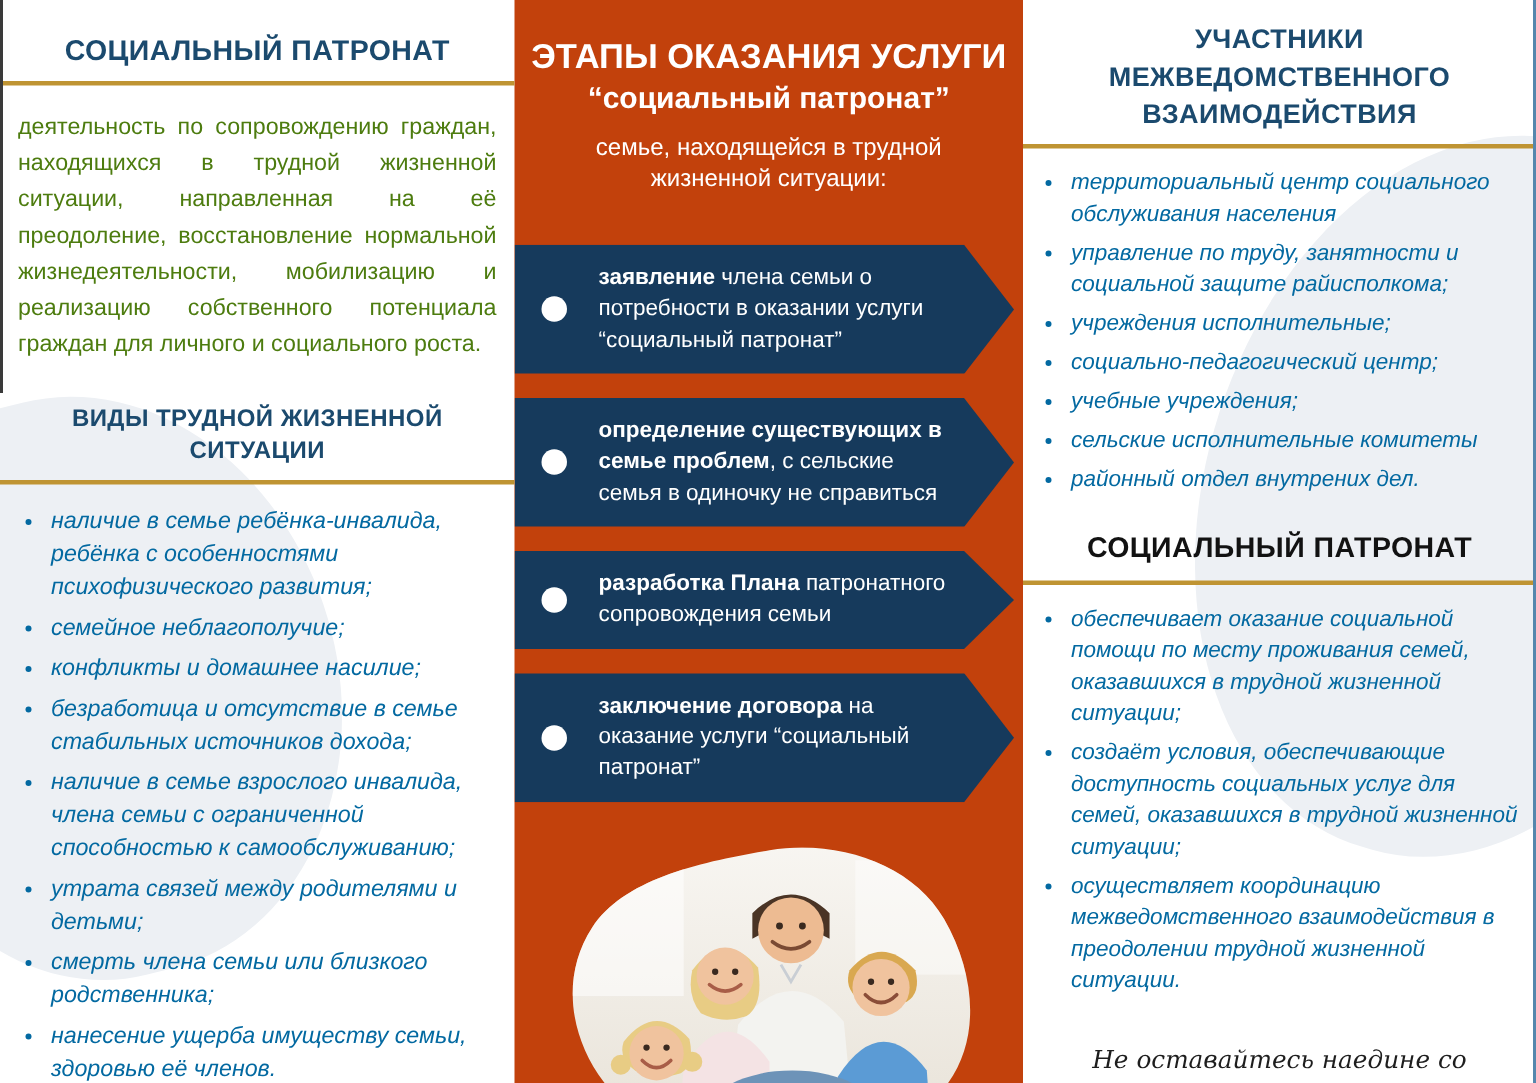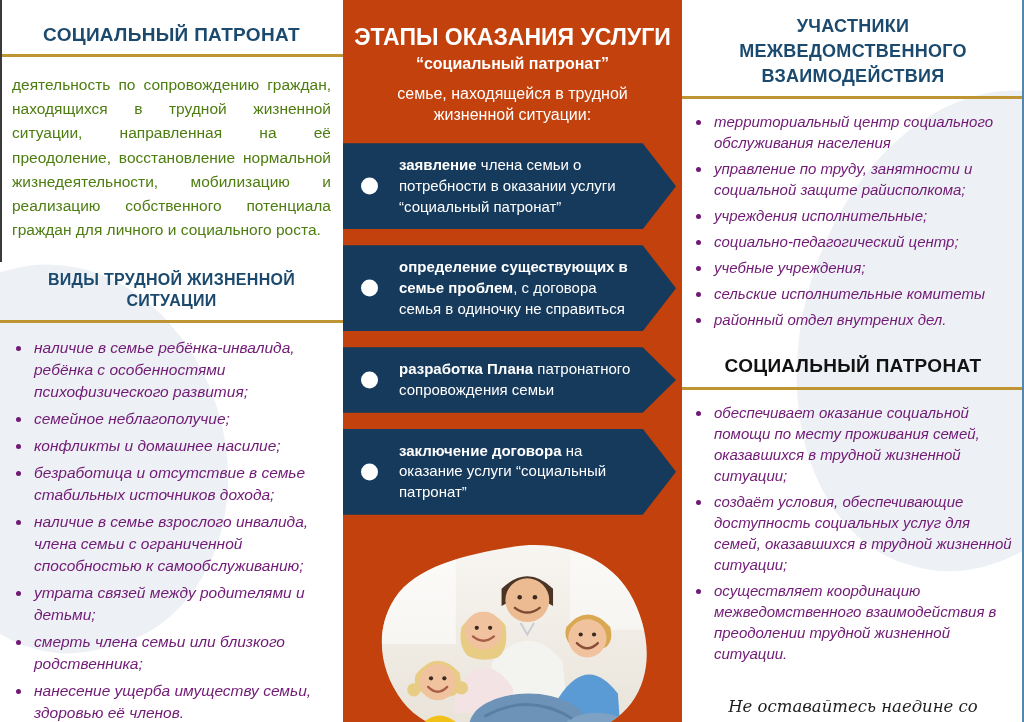--- a/index.html
+++ b/index.html
@@ -39,28 +39,28 @@
     font-size:15.5px;line-height:1.56;color:#4d7c0f;
     text-align:justify;text-align-last:left;
   }
   .sec2-title{margin:28px 28px 0 28px;font-size:16px;line-height:1.3;}
   ul.bullets{
     margin:14px 8px 0 14px;padding-left:18px;
     list-style:disc outside;
   }
   ul.bullets li{
     font-style:italic;font-size:15.5px;line-height:1.42;
-    color:#701a75;margin-bottom:5px;padding-left:2px;
+    color:#0369a1;margin-bottom:5px;padding-left:2px;
   }
 
   
   .mid-title1{margin:24px 6px 0 6px;font-size:23px;font-weight:bold;text-align:center;}
-  .mid-title2{margin:4px 0 0 0;font-size:16px;font-weight:bold;text-align:center;}
+  .mid-title2{margin:4px 0 0 0;font-size:20px;font-weight:bold;text-align:center;}
   .mid-sub{margin:10px 34px 0 34px;font-size:16px;line-height:1.32;text-align:center;font-weight:400;}
-  .steps{margin-top:18px;}
+  .steps{margin-top:33px;}
   .step{
     position:relative;background:#163a5c;color:#fff;
     width:333px;box-sizing:border-box;
     padding:12px 36px 12px 56px;margin-bottom:16px;
     clip-path:polygon(0 0,90% 0,100% 50%,90% 100%,0 100%);
     font-size:15px;line-height:1.38;
   }
   .step b{font-weight:bold;}
   .step .dot{
     position:absolute;left:18px;top:50%;transform:translateY(-50%);
@@ -119,21 +119,21 @@
       <h2 class="mid-title2">“социальный патронат”</h2>
       <p class="mid-sub">семье, находящейся в трудной жизненной ситуации:</p>
 
       <div class="steps">
         <div class="step">
           <span class="dot"></span>
           <b>заявление</b><span> члена семьи о потребности в оказании услуги “социальный патронат”</span>
         </div>
         <div class="step">
           <span class="dot"></span>
-          <b>определение существующих в семье проблем</b><span>, с договора семья в одиночку не справиться</span>
+          <b>определение существующих в семье проблем</b><span>, с сельские семья в одиночку не справиться</span>
         </div>
         <div class="step">
           <span class="dot"></span>
           <b>разработка Плана</b><span> патронатного сопровождения семьи</span>
         </div>
         <div class="step">
           <span class="dot"></span>
           <b>заключение договора</b><span> на оказание услуги “социальный патронат”</span>
         </div>
       </div>

